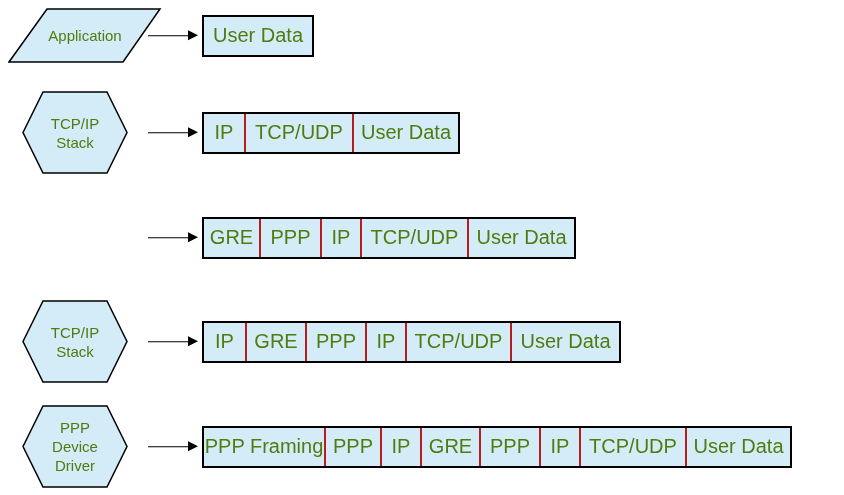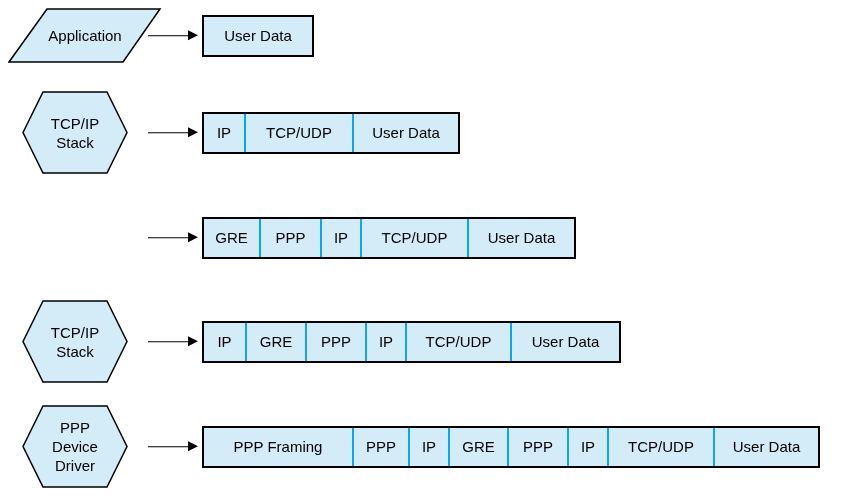--- a/index.html
+++ b/index.html
@@ -6,21 +6,21 @@
     margin: 0;
     padding: 0;
     background: #ffffff;
   }
   .canvas {
     position: relative;
     width: 844px;
     height: 495px;
     background: #ffffff;
     font-family: "Liberation Sans", sans-serif;
-    color: #000000;
+    color: #4d7c0f;
     overflow: hidden;
   }
   .row {
     position: absolute;
     left: 0;
     width: 100%;
   }
   .shape {
     position: absolute;
     top: 0;
@@ -72,25 +72,25 @@
     display: flex;
     box-sizing: border-box;
     border: 2px solid #000000;
     background: #d4ebf8;
   }
   .seg {
     box-sizing: border-box;
     display: flex;
     align-items: center;
     justify-content: center;
-    font-size: 15px;
+    font-size: 20px;
     white-space: nowrap;
   }
   .seg + .seg {
-    border-left: 2px solid #0ea5e9;
+    border-left: 2px solid #b91c1c;
     text-align: center;
   }
 </style>
 </head>
 <body>
 
 <div class="canvas">
 
   <div class="row" style="top:8px;height:55px;">
     <div class="shape" style="left:8px;width:154px;">
@@ -155,21 +155,21 @@
     <div class="shape" style="left:22px;width:106px;">
       <svg viewBox="0 0 106 83" preserveAspectRatio="none">
         <polygon points="1,41.5 21,1 85,1 105,41.5 85,82 21,82" fill="#d4ebf8" stroke="#000000" stroke-width="1.5"></polygon>
       </svg>
       <div class="shape-label">PPP
 Device
 Driver</div>
     </div>
     <div class="arrow"></div>
     <div class="packet">
-        <div class="seg" style="width: 148px;">PPP Framing</div>
+        <div class="seg" style="width: 120px;">PPP Framing</div>
         <div class="seg" style="width: 56px;">PPP</div>
         <div class="seg" style="width: 40px;">IP</div>
         <div class="seg" style="width: 59px;">GRE</div>
         <div class="seg" style="width: 60px;">PPP</div>
         <div class="seg" style="width: 40px;">IP</div>
         <div class="seg" style="width: 106px;">TCP/UDP</div>
         <div class="seg" style="width: 105px;">User Data</div>
       </div>
   </div>
 

